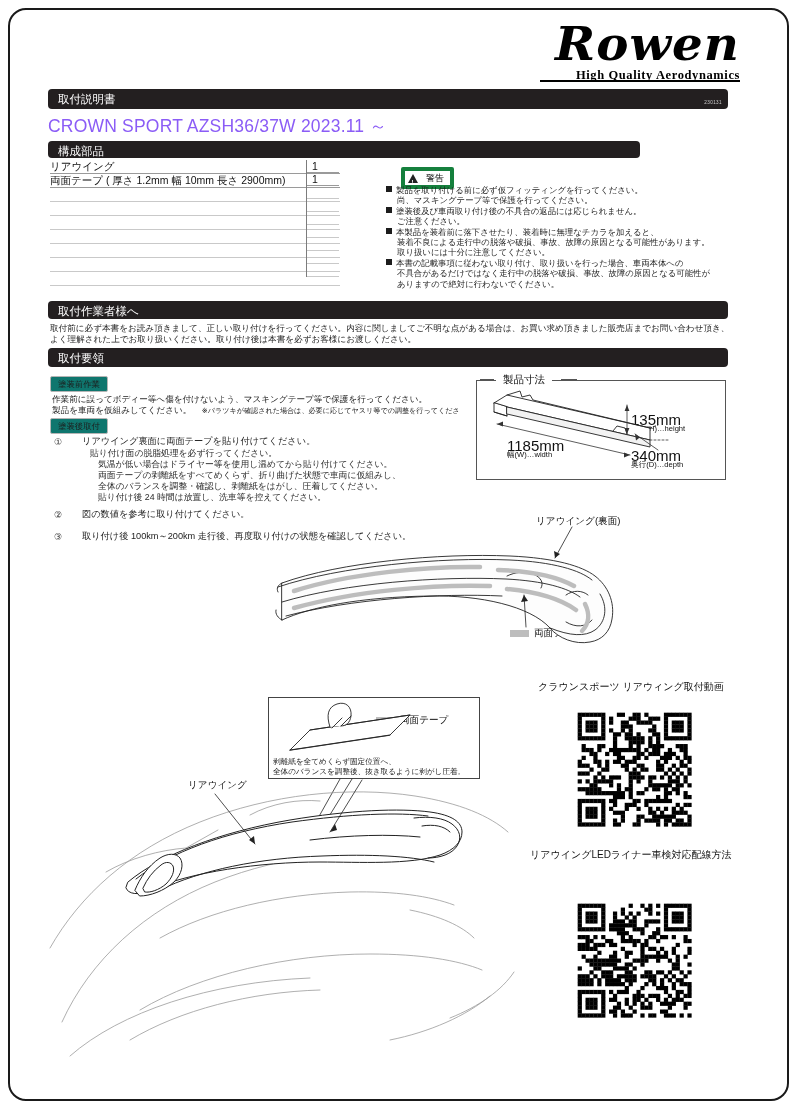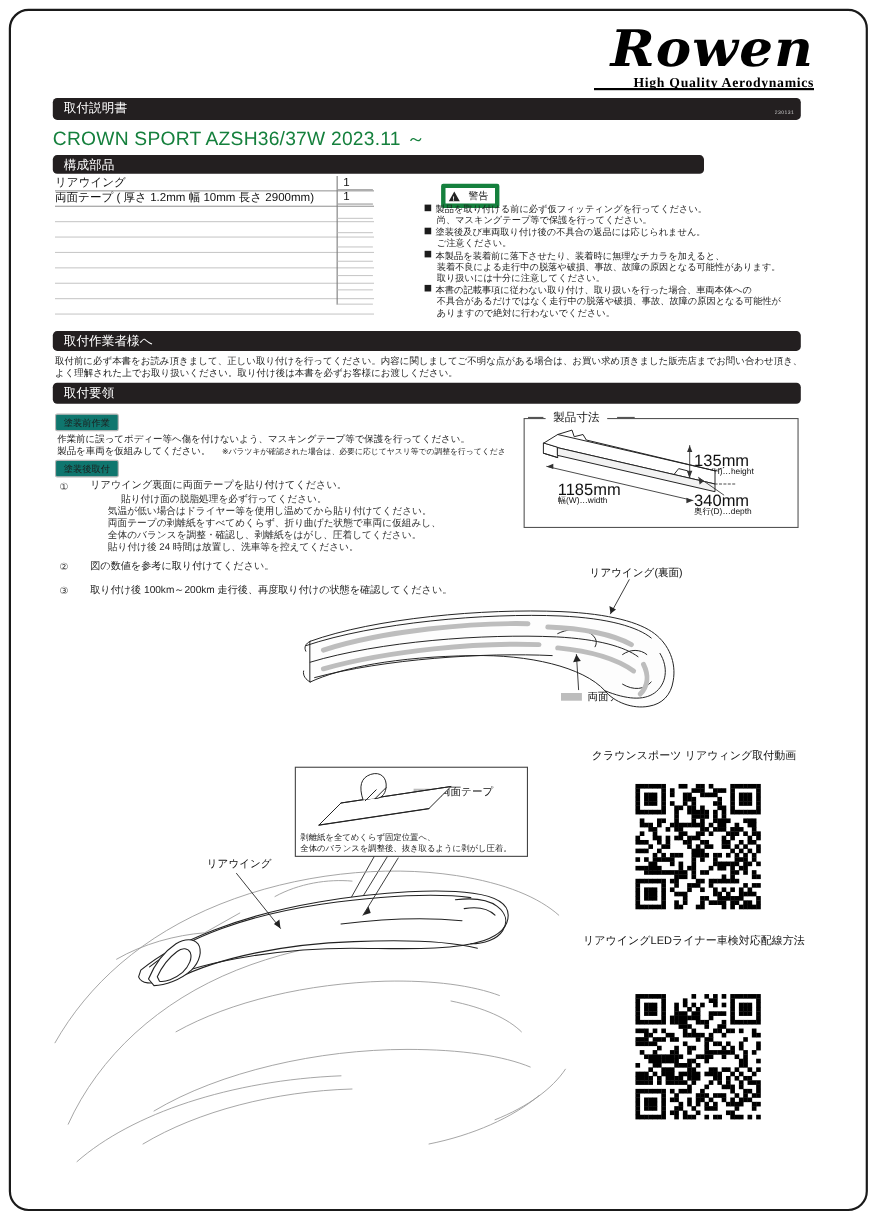--- a/index.html
+++ b/index.html
@@ -11,21 +11,21 @@
   .logo-wrap{position:absolute;left:470px;top:8px;width:260px;text-align:right;}
   .logo-script{font-family:"DejaVu Serif","Liberation Serif",serif;font-style:italic;font-weight:bold;font-size:46px;letter-spacing:1px;line-height:52px;color:#000;transform:scaleX(1.05);transform-origin:right center;}
   .logo-sub{font-family:"Liberation Serif","DejaVu Serif",serif;font-weight:bold;font-size:12.5px;letter-spacing:0.6px;margin-top:-2px;color:#000;}
   .logo-rule{position:absolute;left:60px;top:62px;width:200px;height:2px;background:#000;}
 
   
   .bar{position:absolute;background:#231f20;color:#fff;border-radius:4px;font-size:11.5px;line-height:16px;padding:2px 0 2px 10px;box-sizing:border-box;}
   .barcode{position:absolute;right:6px;top:6px;font-size:4.6px;color:#cfcfcf;letter-spacing:.4px;}
 
   
-  .model{position:absolute;left:38px;top:104px;font-size:17.5px;letter-spacing:.2px;color:#15803d;}
+  .model{position:absolute;left:38px;top:104px;font-size:17.5px;letter-spacing:.2px;color:#8b5cf6;}
 
   
   .parts{position:absolute;left:40px;top:150px;width:290px;}
   .prow{position:relative;height:13px;border-bottom:1px solid #9a9a9a;font-size:10.5px;line-height:13px;white-space:nowrap;}
   .prow.light{border-bottom:1px solid #c9c9c9;}
   .qcol{position:absolute;left:297px;top:150px;width:32px;}
   .qrow{height:13px;border-bottom:1px solid #9a9a9a;font-size:10.5px;line-height:13px;text-align:left;padding-left:5px;box-sizing:border-box;}
   .qrow.light{border-bottom:1px solid #c9c9c9;}
   .qdiv{position:absolute;left:296px;top:150px;width:1px;height:117px;background:#7c7c7c;}
   .warnlabel{position:absolute;left:391px;top:157px;border:4px solid #15803d;border-radius:2px;padding:1px 6px 1px 3px;font-size:9px;line-height:12px;display:flex;align-items:center;gap:8px;background:#fff;}
@@ -153,21 +153,21 @@
     <div>
       <span>製品を車両を仮組みしてください。</span>
       <span style="font-size:7.1px;margin-left:8px;">※バラツキが確認された場合は、必要に応じてヤスリ等での調整を行ってください。</span>
     </div>
   </div>
 
   <div class="tag" style="left:40px;top:408px;">塗装後取付</div>
 
   <div class="stepnum" style="left:44px;top:427px;">①</div>
   <div class="steptext" style="left:72px;top:426px;text-align:center;">リアウイング裏面に両面テープを貼り付けてください。</div>
-  <div class="substep" style="left:100px;top:438px;">貼り付け面の脱脂処理を必ず行ってください。</div>
+  <div class="substep" style="left:80px;top:438px;">貼り付け面の脱脂処理を必ず行ってください。</div>
   <div class="substep" style="left:88px;top:449px;">気温が低い場合はドライヤー等を使用し温めてから貼り付けてください。</div>
   <div class="substep" style="left:88px;top:460px;">両面テープの剥離紙をすべてめくらず、折り曲げた状態で車両に仮組みし、</div>
   <div class="substep" style="left:88px;top:471px;">全体のバランスを調整・確認し、剥離紙をはがし、圧着してください。</div>
   <div class="substep" style="left:88px;top:482px;">貼り付け後 24 時間は放置し、洗車等を控えてください。</div>
 
   <div class="stepnum" style="left:44px;top:500px;">②</div>
   <div class="steptext" style="left:72px;top:499px;">図の数値を参考に取り付けてください。</div>
 
   <div class="stepnum" style="left:44px;top:522px;">③</div>
   <div class="steptext" style="left:72px;top:521px;">取り付け後 100km～200km 走行後、再度取り付けの状態を確認してください。</div>

